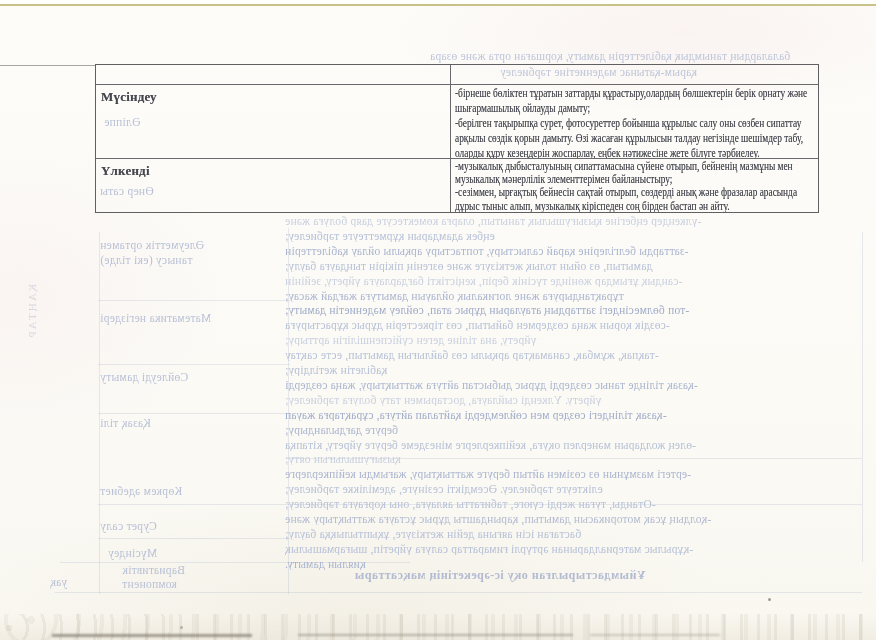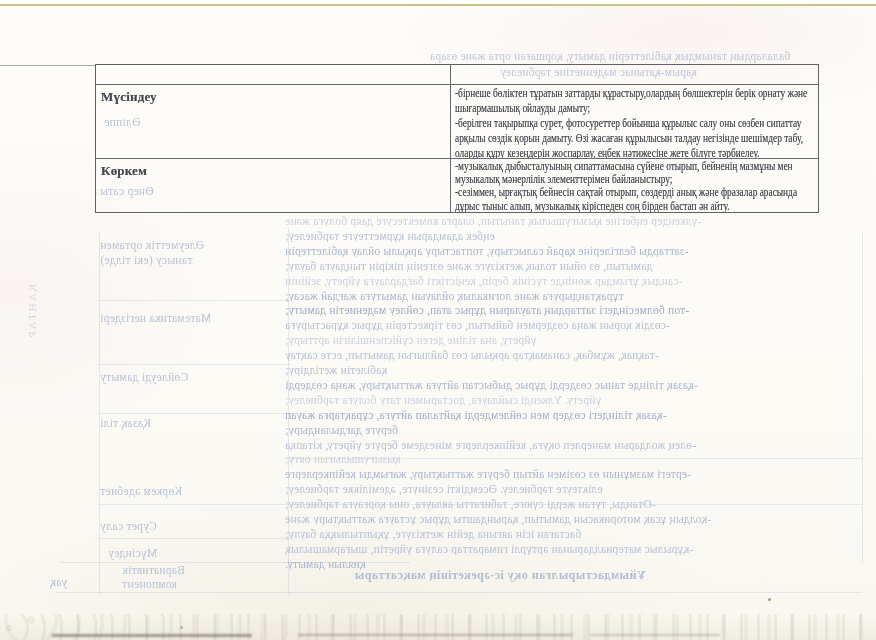--- a/index.html
+++ b/index.html
@@ -158,21 +158,21 @@
         </div>
         <div class="cell-r">
           <div class="txt">
               <div>-бірнеше бөліктен тұратын заттарды құрастыру,олардың бөлшектерін берік орнату және шығармашылық ойлауды дамыту;</div>
               <div>-берілген тақырыпқа сурет, фотосуреттер бойынша құрылыс салу оны сөзбен сипаттау арқылы сөздік қорын дамыту. Өзі жасаған құрылысын талдау негізінде шешімдер табу, оларды құру кезеңдерін жоспарлау, еңбек нәтижесіне жете білуге тәрбиелеу.</div>
             </div>
         </div>
       </div>
       <div class="row r2">
         <div class="cell-l">
-          <span class="subject">Көркем</span>
+          <span class="subject">Үлкенді</span>
         </div>
         <div class="cell-r">
           <div class="txt">
               <div>-музыкалық дыбысталуының сипаттамасына сүйене отырып, бейненің мазмұны мен музыкалық мәнерлілік элементтерімен байланыстыру;</div>
               <div>-сезіммен, ырғақтық бейнесін сақтай отырып, сөздерді анық және фразалар арасында дұрыс тыныс алып, музыкалық кіріспеден соң бірден бастап ән айту.</div>
             </div>
         </div>
       </div>
     </div>
 

